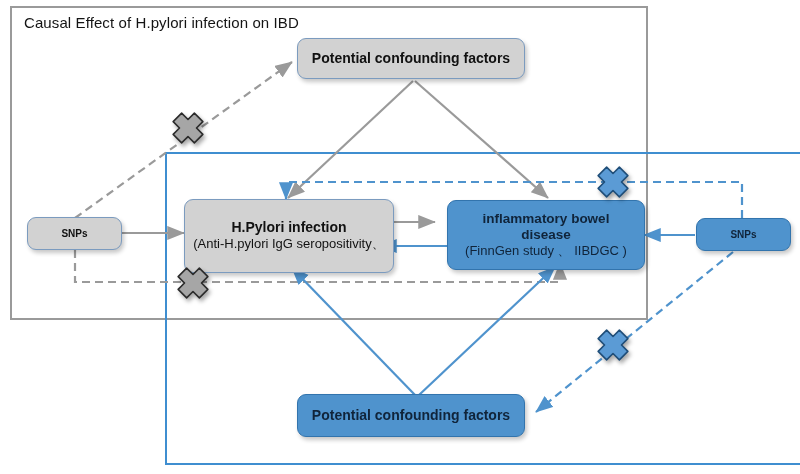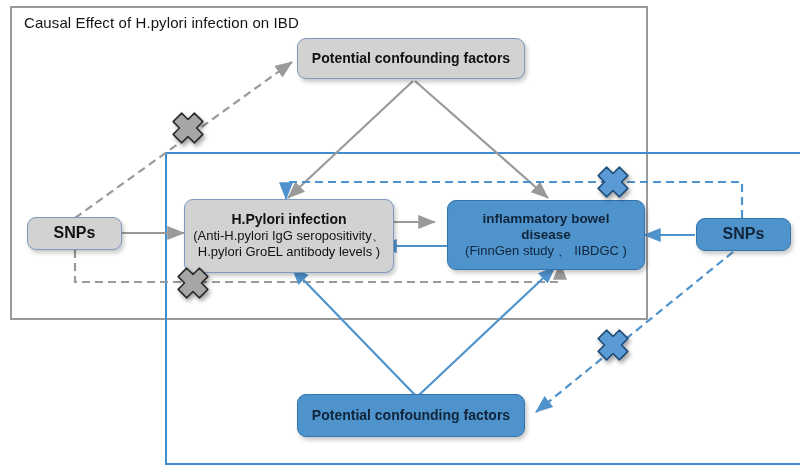--- a/index.html
+++ b/index.html
@@ -63,21 +63,21 @@
     font-size:14px;
     font-weight:bold;
   }
   .node .main.small{ font-size:13.5px; }
   .node .sub{
     font-size:13px;
     font-weight:normal;
     line-height:1.28;
     padding:0 4px;
   }
-  .node.simple .main{ font-size:16px; font-weight:bold; }
+  .node.simple .main{ font-size:10px; font-weight:bold; }
 
   .xmark{
     position:absolute;
     width:34px;height:34px;
     filter:drop-shadow(2px 3px 2px rgba(0,0,0,.35));
   }
 </style>
 </head>
 <body>
 
@@ -137,21 +137,20 @@
     <div class="main">Potential confounding factors</div>
   </div>
 
   <div class="node node-blue" style="left:290px; top:394px; width:228px; height:43px;">
     <div class="main">Potential confounding factors</div>
   </div>
 
   <div class="node node-gray" style="left:177px; top:199px; width:210px; height:74px; padding:3px 2px;">
     <div class="main">H.Pylori infection</div>
     <div class="sub">(Anti-H.pylori IgG seropositivity、</div>
-    <div class="sub">H.pylori GroEL antibody levels )</div>
   </div>
 
   <div class="node node-blue" style="left:440px; top:200px; width:198px; height:70px; padding:5px 2px;">
     <div class="main small">inflammatory bowel</div>
     <div class="main small">disease</div>
     <div class="sub">(FinnGen study 、 IIBDGC )</div>
   </div>
 
   <svg class="xmark" style="left:164px; top:111px;" viewBox="0 0 34 34">
     <path d="M11,2 L23,2 L23,11 L32,11 L32,23 L23,23 L23,32 L11,32 L11,23 L2,23 L2,11 L11,11 Z" transform="rotate(45 17 17)" fill="#a6a6a6" stroke="#2b2b2b" stroke-width="1.6" stroke-linejoin="round"></path>

